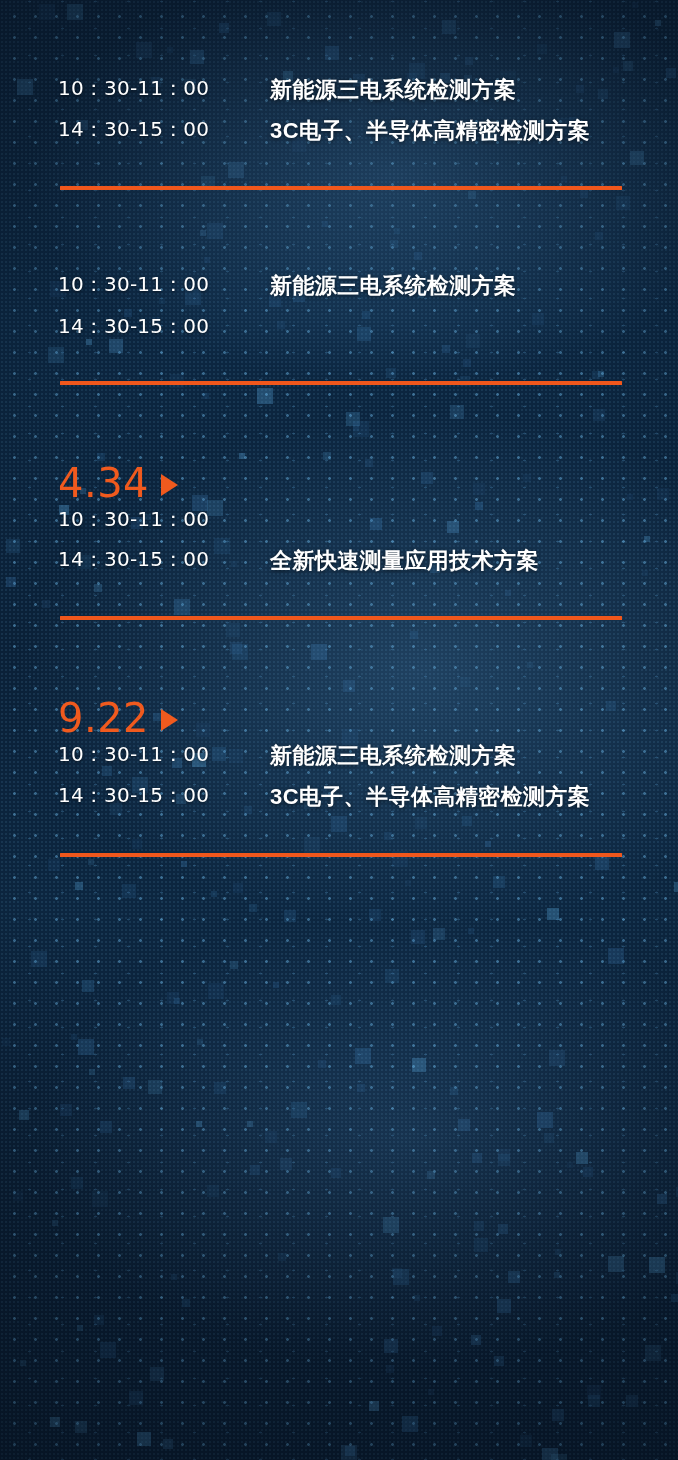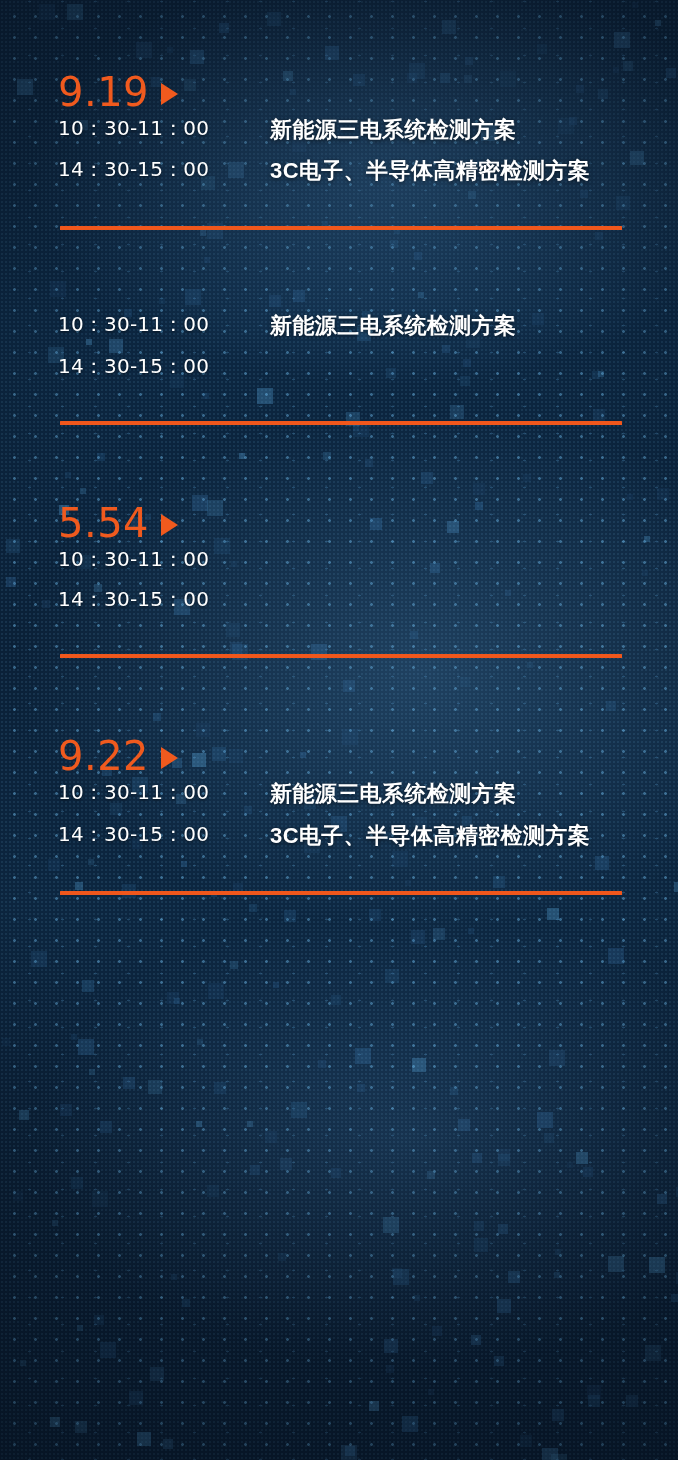--- a/index.html
+++ b/index.html
@@ -418,24 +418,20 @@
       <i class="b2" style="left:462px;top:816px;width:10px;height:10px;opacity:0.79"></i>
       <i class="b3" style="left:48px;top:347px;width:16px;height:16px;opacity:0.45"></i>
       <i class="" style="left:365px;top:459px;width:8px;height:8px;opacity:0.55"></i>
       <i class="b2" style="left:278px;top:1253px;width:8px;height:8px;opacity:0.64"></i>
       <i class="b3" style="left:86px;top:339px;width:6px;height:6px;opacity:0.92"></i>
     </div>
   <div class="bg-vignette"></div>
 
   <div class="content" id="content">
       <div class="day-block" style="padding-top:72px">  
-        <div class="day-head">    
-          <span class="day-date">9.19</span>    
-          <span class="day-arrow"></span>  
-        </div>  
         <div class="sessions">  
           <div class="session-row">    
             <span class="session-time">10：30-11：00</span>    
             <span class="session-title">新能源三电系统检测方案</span>  
           </div>  
           <div class="session-row">    
             <span class="session-time">14：30-15：00</span>    
             <span class="session-title">3C电子、半导体高精密检测方案</span>  
           </div>  
         </div>  
@@ -450,29 +446,30 @@
           </div>  
           <div class="session-row">    
             <span class="session-time">14：30-15：00</span>    
           </div>  
         </div>  
         <div style="height:30px"></div>  
         <div class="divider"></div>
       </div>
       <div class="day-block" style="padding-top:78px">  
         <div class="day-head">    
-          <span class="day-date">5.54</span>    
+          <span class="day-date">4.34</span>    
           <span class="day-arrow"></span>  
         </div>  
         <div class="sessions">  
           <div class="session-row">    
             <span class="session-time">10：30-11：00</span>    
           </div>  
           <div class="session-row">    
             <span class="session-time">14：30-15：00</span>    
+            <span class="session-title">全新快速测量应用技术方案</span>  
           </div>  
         </div>  
         <div style="height:30px"></div>  
         <div class="divider"></div>
       </div>
       <div class="day-block" style="padding-top:78px">  
         <div class="day-head">    
           <span class="day-date">9.22</span>    
           <span class="day-arrow"></span>  
         </div>  

